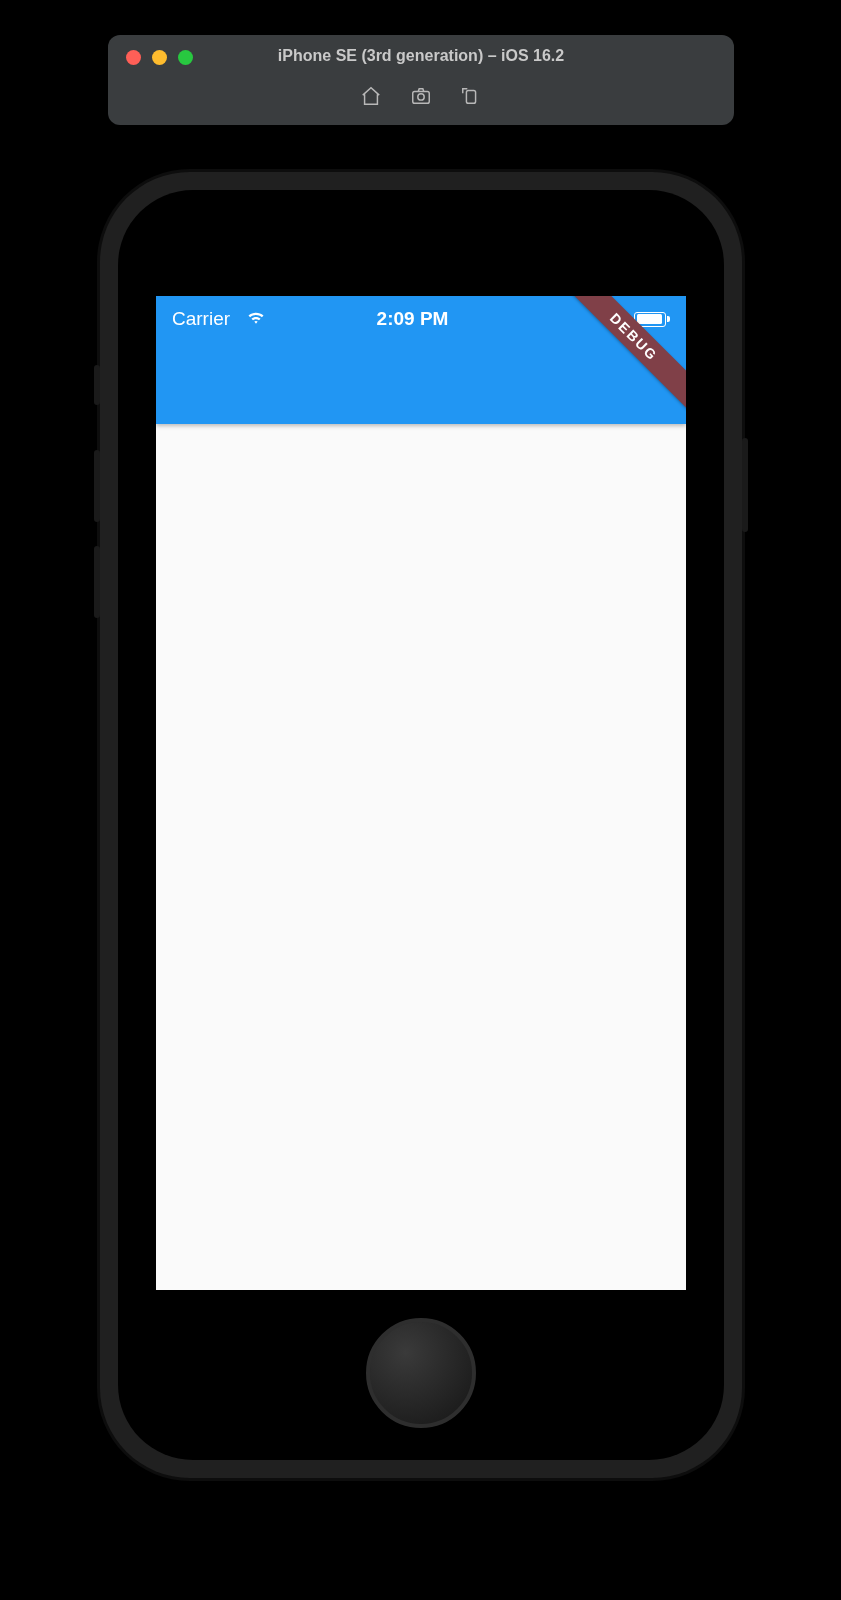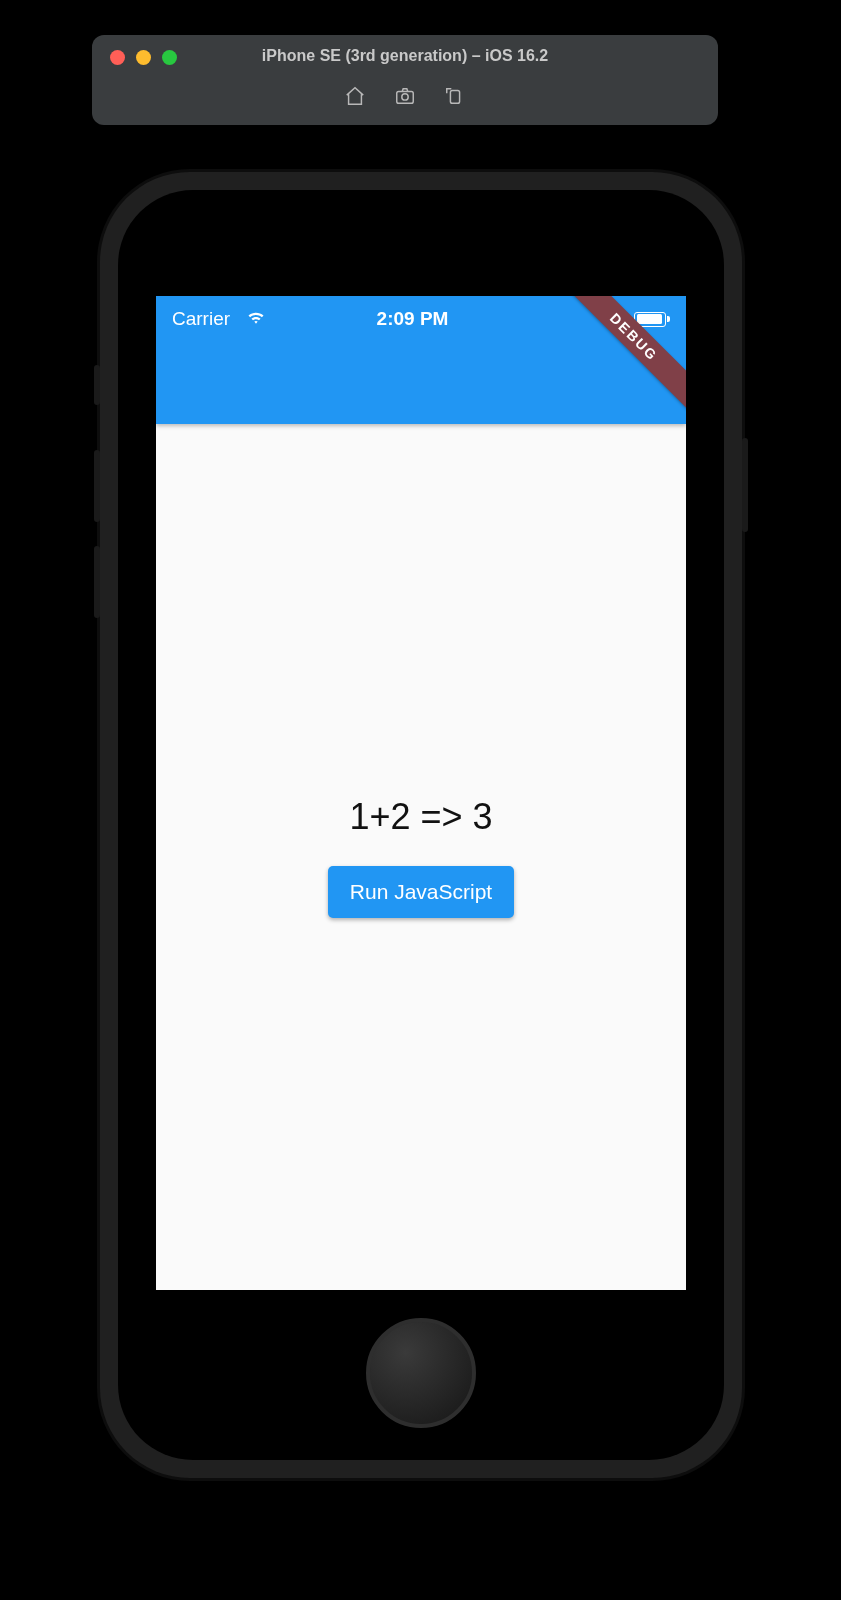--- a/index.html
+++ b/index.html
@@ -8,21 +8,21 @@
       height: 1600px;
       background: #000;
       font-family: -apple-system, BlinkMacSystemFont, "Helvetica Neue", sans-serif;
       overflow: hidden;
       position: relative;
     }
     
     .sim-chrome {
       position: absolute;
       top: 35px;
-      left: 92px;
+      left: 108px;
       width: 626px;
       height: 90px;
       background: #3a3d3f;
       border-top-left-radius: 12px;
       border-top-right-radius: 12px;
       border-bottom-left-radius: 12px;
       border-bottom-right-radius: 12px;
       box-shadow: 0 2px 8px rgba(0,0,0,0.5);
     }
     .traffic-lights {
@@ -249,21 +249,17 @@
             <div class="battery">
                 <div class="battery-fill"></div>
               </div>
           </div>
         </div>
         <div class="debug-ribbon">
           <div class="debug-ribbon-band">DEBUG</div>
         </div>
       </div>
 
-      <div class="app-body">
-        <div class="result-text">1+2 =&gt; 3</div>
-        <button class="run-btn">Run JavaScript</button>
-      </div>
 
     </div>
     <div class="home-btn"></div>
   </div>
 </div>
 
 </body></html>

